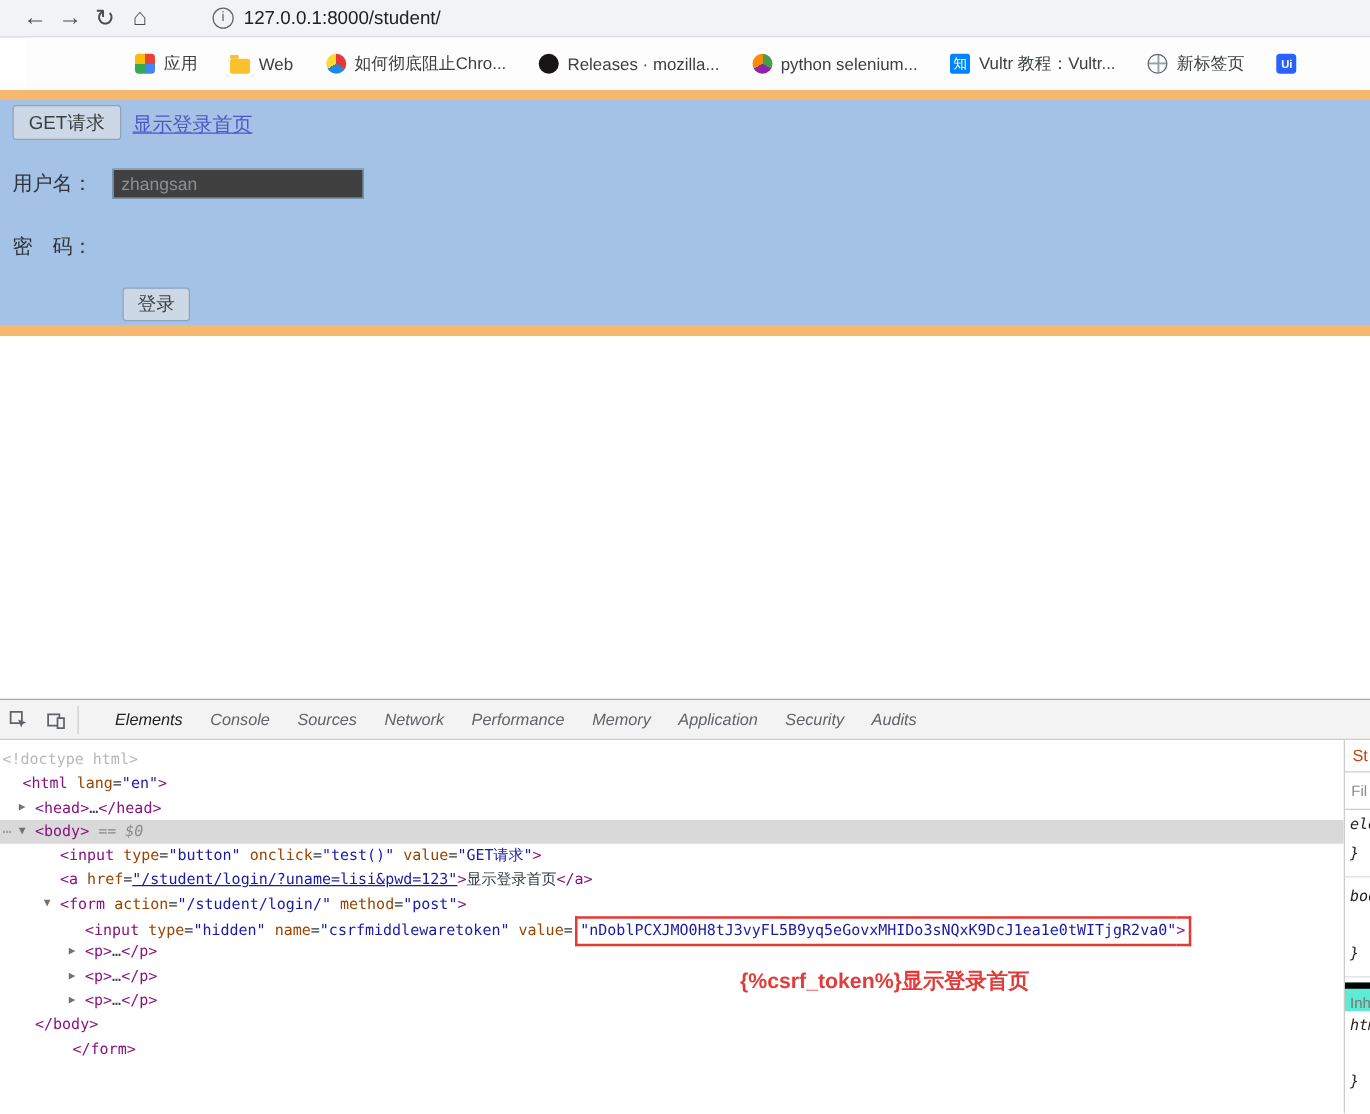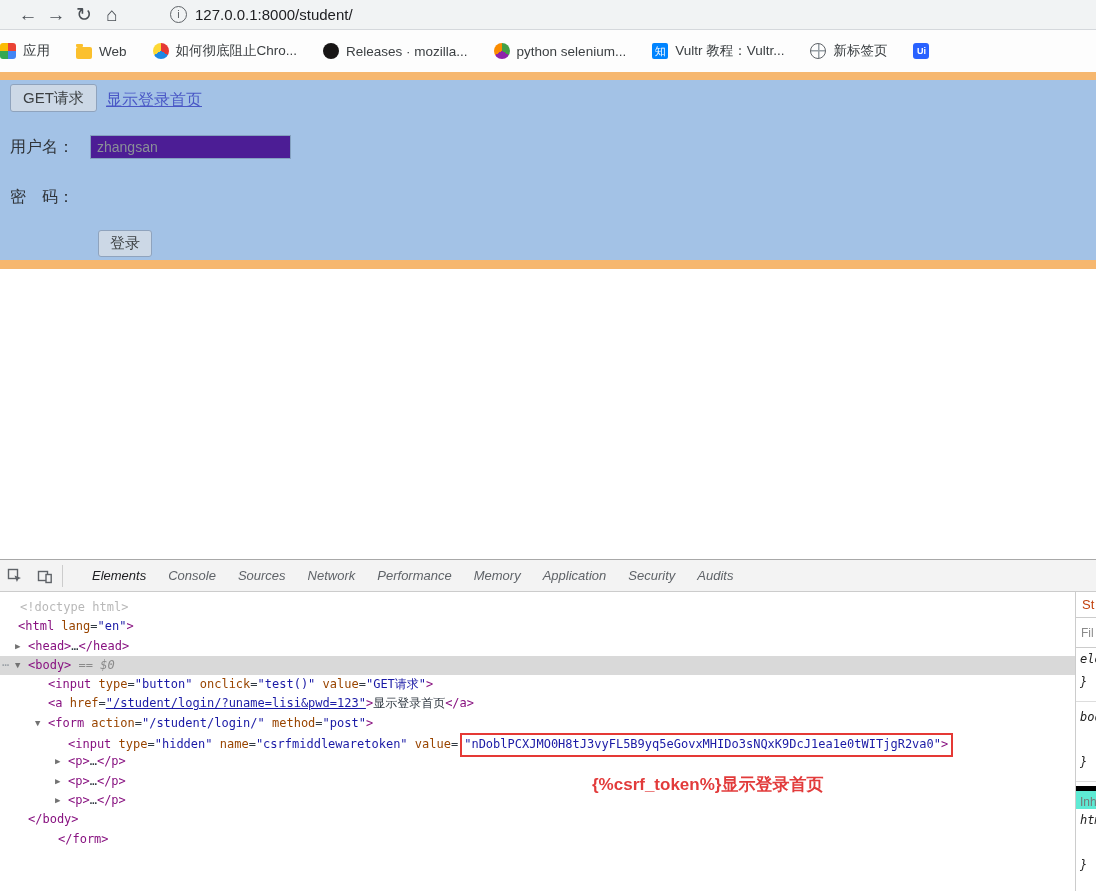--- a/index.html
+++ b/index.html
@@ -10,21 +10,21 @@
   .topbar { height:30px; background:#f1f3f4; border-bottom:1px solid #d5d8dc;
             display:flex; align-items:center; padding-left:14px; }
   .nav-icon { font-size:19px; color:#4a4f55; width:28px; text-align:center; cursor:default; }
   .info-circle { width:17px; height:17px; border:1.5px solid #5f6368; border-radius:50%;
                  color:#5f6368; font-size:11px; line-height:14px; text-align:center;
                  margin-left:44px; margin-right:8px; }
   .url-text { font-size:15px; color:#202124; }
 
   
   .bookmarks { height:42px; background:#fdfdfd; display:flex; align-items:center;
-               gap:26px; white-space:nowrap; overflow:hidden; }
+               padding-left:88px; gap:26px; white-space:nowrap; overflow:hidden;margin-left:20px; }
   .bookmark { display:flex; align-items:center; gap:7px; cursor:default; }
   .bm-label { font-size:13.5px; color:#3c4043; }
   .bm-icon { width:16px; height:16px; display:inline-block; position:relative; flex:0 0 auto; }
   .icon-apps { background:conic-gradient(#ea4335 0 90deg,#4285f4 0 180deg,#34a853 0 270deg,#fbbc05 0); border-radius:3px; }
   .icon-folder { height:12px !important; margin-top:3px; background:#fbc02d; border-radius:2px; }
   .icon-folder::before { content:""; position:absolute; top:-3px; left:0; width:7px; height:3px; background:#fbc02d; border-radius:1px; }
   .icon-colorful { background:conic-gradient(#e53935 0 120deg,#1e88e5 0 240deg,#fdd835 0); border-radius:50%; }
   .icon-colorful2 { background:conic-gradient(#43a047 0 120deg,#8e24aa 0 240deg,#fb8c00 0); border-radius:50%; }
   .icon-github { background:#171515; border-radius:50%; }
   .icon-zhihu { background:#0084ff; border-radius:2px; color:#fff; font-size:11px; line-height:16px; text-align:center; }
@@ -39,21 +39,21 @@
   .orange-bar-bottom { height:9px; background:#f6b76f; }
   .blue-panel { position:relative; height:180px; background:#a3c2e6; }
   .btn { font-family:"Liberation Sans", sans-serif; background:#ccd8e6; border:1px solid #8fa3bd;
          border-radius:3px; color:#3c4043; cursor:default; }
   .get-btn { position:absolute; left:10px; top:4px; height:28px; padding:0 12px; font-size:15px; }
   .login-link { position:absolute; left:106px; top:10px; font-size:16px; color:#4a58c6;
                 text-decoration:underline; cursor:pointer; }
   .fld-label { position:absolute; left:10px; font-size:16px; color:#2f3338; }
   .lbl-user { top:57px; }
   .lbl-pass { top:107px; }
-  .fld-input { position:absolute; left:90px; width:201px; height:24px; background:#4c1d95;
+  .fld-input { position:absolute; left:90px; width:201px; height:24px; background:#404040;
                border:1px solid #84a1c0; font-size:14px; color:#8a9098; padding:0 6px;
                font-family:"Liberation Sans", sans-serif; }
   .inp-user { top:55px; }
   .inp-pass { top:105px; }
   .login-btn { position:absolute; left:98px; top:150px; height:27px; padding:0 11px; font-size:15px; }
   .white-gap { height:290px; background:#ffffff; }
 
   
   .devtools { height:332px; border-top:1px solid #a8a8a8; background:#fff; }
   .dt-toolbar { height:32px; background:#f3f3f3; border-bottom:1px solid #ccc;
@@ -177,21 +177,21 @@
           <div class="dt-tab">Network</div>
           <div class="dt-tab">Performance</div>
           <div class="dt-tab">Memory</div>
           <div class="dt-tab">Application</div>
           <div class="dt-tab">Security</div>
           <div class="dt-tab">Audits</div>
         </div>
     </div>
     <div class="dt-content">
       <div class="dom-tree">
-          <div class="dom-line" style="padding-left: 20px;"><span class="tk gray">&lt;!doctype html&gt;</span></div>
+          <div class="dom-line" style="padding-left: 2px;"><span class="tk gray">&lt;!doctype html&gt;</span></div>
           <div class="dom-line" style="padding-left: 18px;"><span class="tk tag">&lt;html</span><span class="tk attr"> lang</span><span class="tk plain">=</span><span class="tk str">"en"</span><span class="tk tag">&gt;</span></div>
           <div class="dom-line" style="padding-left: 28px;"><span class="arrow" style="left: 15px;">▶</span><span class="tk tag">&lt;head&gt;</span><span class="tk plain">…</span><span class="tk tag">&lt;/head&gt;</span></div>
           <div class="dom-line hl" style="padding-left: 28px;"><span class="dots">…</span><span class="arrow" style="left: 15px;">▼</span><span class="tk tag">&lt;body&gt;</span><span class="tk sel"> == $0</span></div>
           <div class="dom-line" style="padding-left: 48px;"><span class="tk tag">&lt;input</span><span class="tk attr"> type</span><span class="tk plain">=</span><span class="tk str">"button"</span><span class="tk attr"> onclick</span><span class="tk plain">=</span><span class="tk str">"test()"</span><span class="tk attr"> value</span><span class="tk plain">=</span><span class="tk str">"GET请求"</span><span class="tk tag">&gt;</span></div>
           <div class="dom-line" style="padding-left: 48px;"><span class="tk tag">&lt;a</span><span class="tk attr"> href</span><span class="tk plain">=</span><span class="tk link">"/student/login/?uname=lisi&amp;pwd=123"</span><span class="tk tag">&gt;</span><span class="tk plain">显示登录首页</span><span class="tk tag">&lt;/a&gt;</span></div>
           <div class="dom-line" style="padding-left: 48px;"><span class="arrow" style="left: 35px;">▼</span><span class="tk tag">&lt;form</span><span class="tk attr"> action</span><span class="tk plain">=</span><span class="tk str">"/student/login/"</span><span class="tk attr"> method</span><span class="tk plain">=</span><span class="tk str">"post"</span><span class="tk tag">&gt;</span></div>
           <div class="dom-line" style="padding-left: 68px;"><span class="tk tag">&lt;input</span><span class="tk attr"> type</span><span class="tk plain">=</span><span class="tk str">"hidden"</span><span class="tk attr"> name</span><span class="tk plain">=</span><span class="tk str">"csrfmiddlewaretoken"</span><span class="tk attr"> value</span><span class="tk plain">=</span><span class="tk str box-l">"nDoblPCXJMO0H8tJ3vyFL5B9yq5eGovxMHIDo3sNQxK9DcJ1ea1e0tWITjgR2va0"</span><span class="tk tag box-r">&gt;</span></div>
           <div class="dom-line" style="padding-left: 68px;"><span class="arrow" style="left: 55px;">▶</span><span class="tk tag">&lt;p&gt;</span><span class="tk plain">…</span><span class="tk tag">&lt;/p&gt;</span></div>
           <div class="dom-line" style="padding-left: 68px;"><span class="arrow" style="left: 55px;">▶</span><span class="tk tag">&lt;p&gt;</span><span class="tk plain">…</span><span class="tk tag">&lt;/p&gt;</span></div>
           <div class="dom-line" style="padding-left: 68px;"><span class="arrow" style="left: 55px;">▶</span><span class="tk tag">&lt;p&gt;</span><span class="tk plain">…</span><span class="tk tag">&lt;/p&gt;</span></div>

